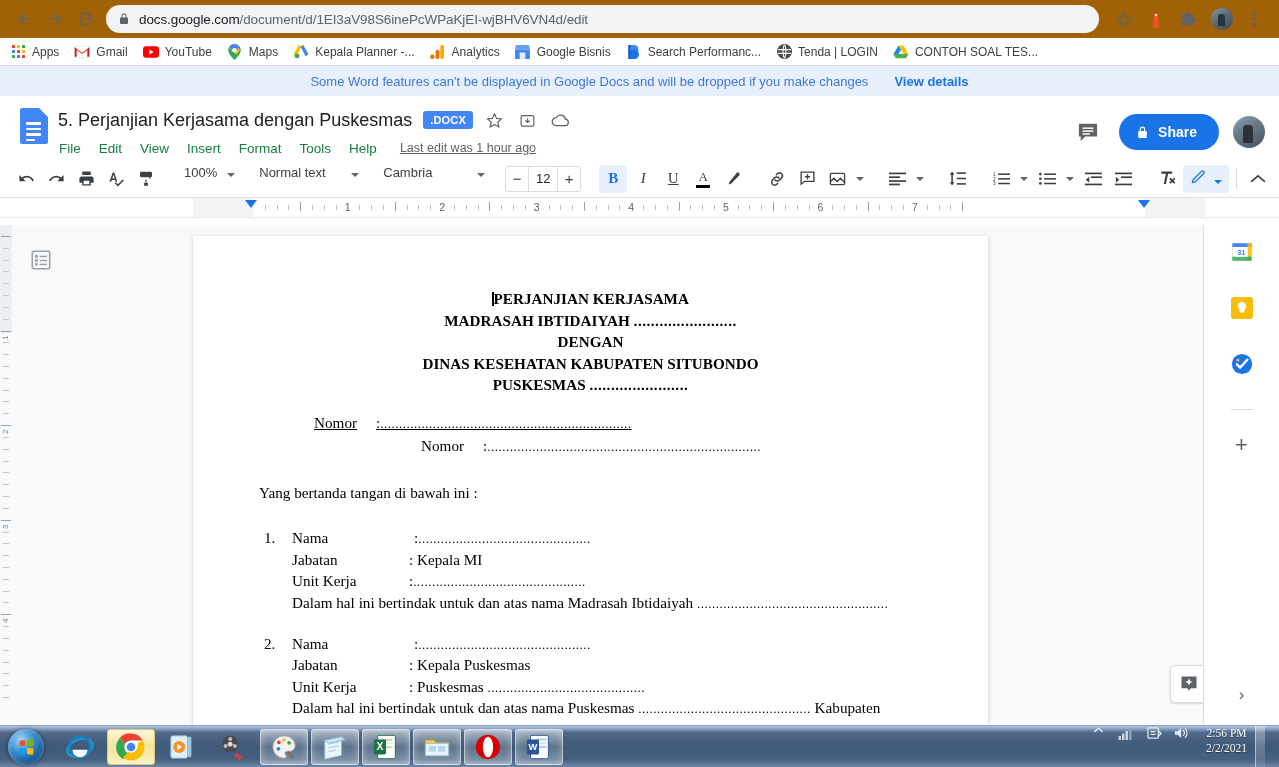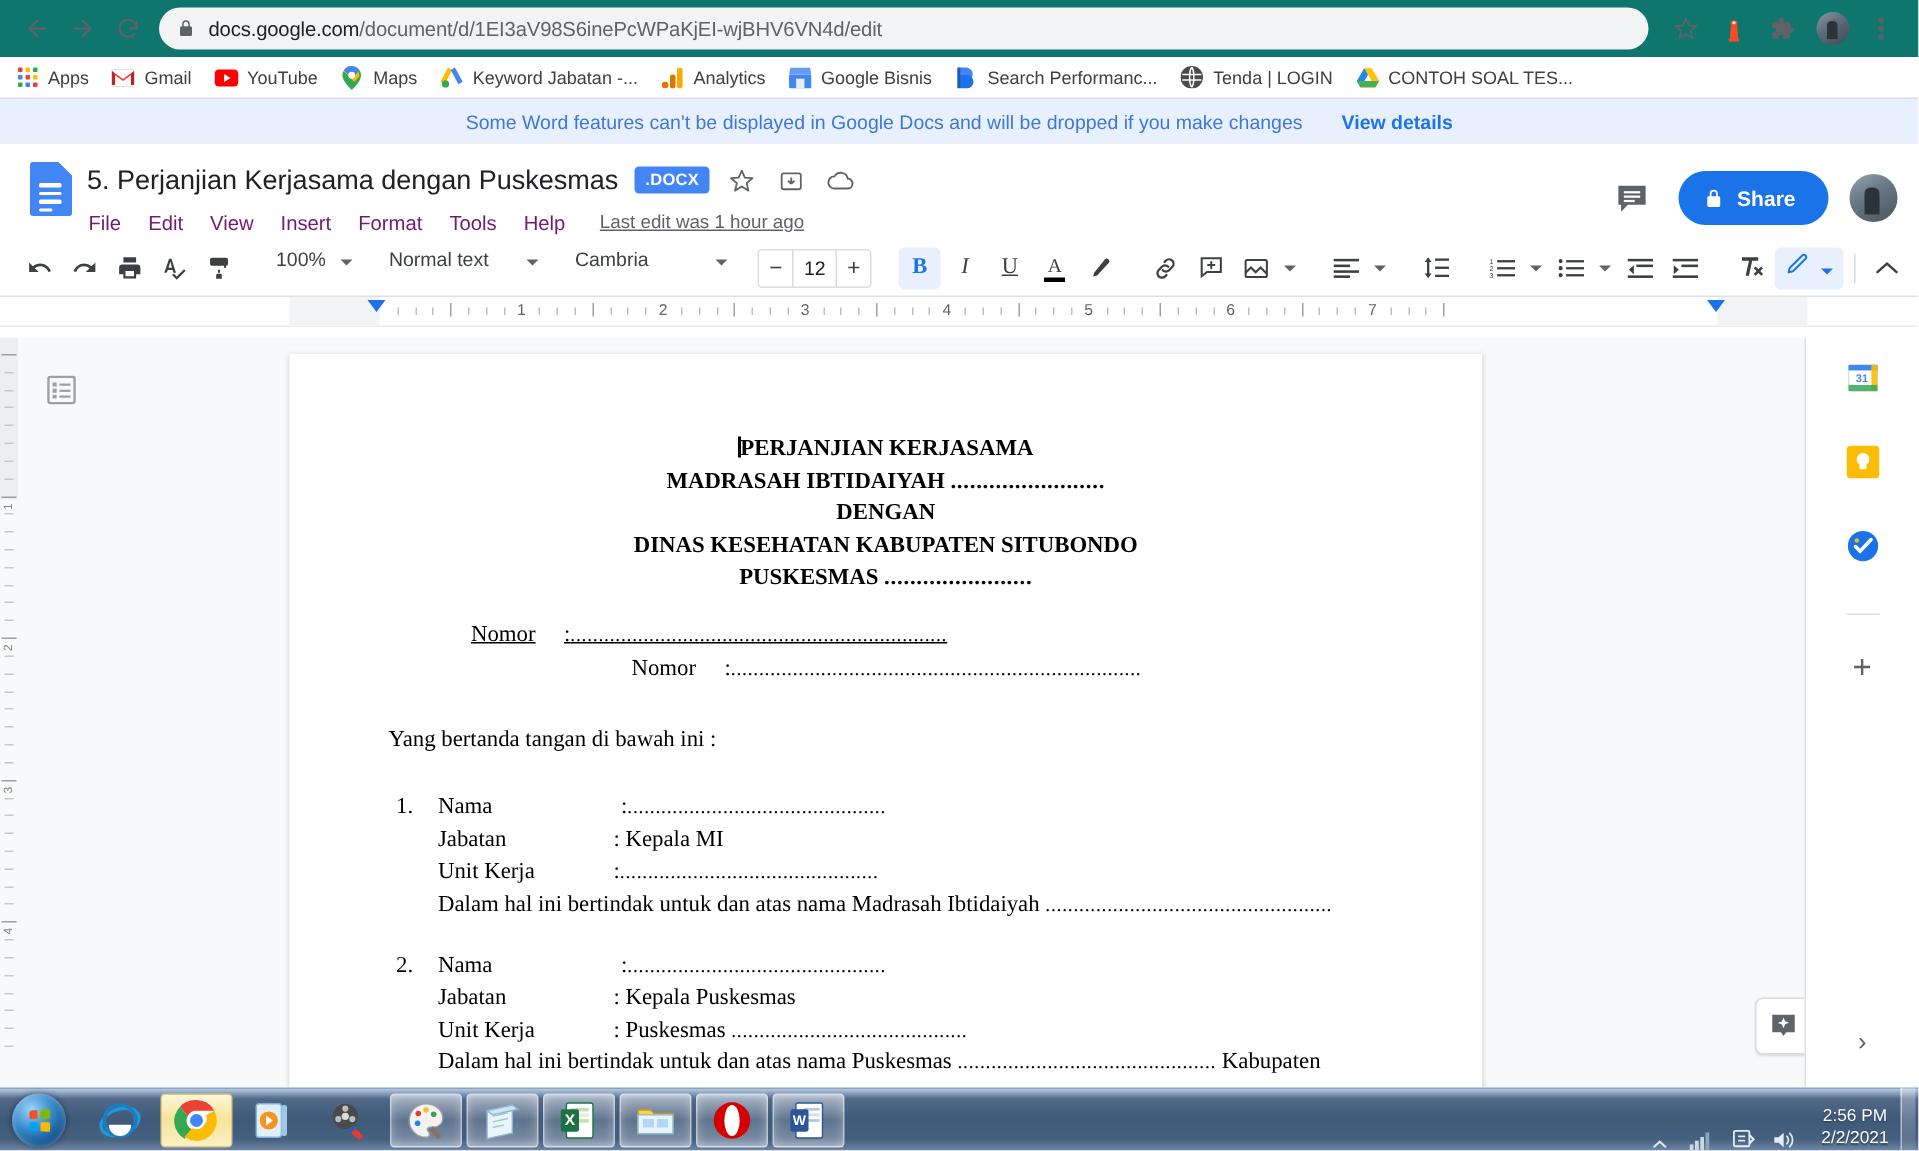--- a/index.html
+++ b/index.html
@@ -12,21 +12,21 @@
   body { position: relative; }
 
   
   .browser-chrome { background:#fff; }
 
   .url-bar-row {
     height: 38px;
     display: flex;
     align-items: center;
     padding: 0 10px;
-    background: #0f766e;
+    background: #a16207;
   }
   .nav-btn {
     width: 30px; height: 30px;
     display: flex; align-items: center; justify-content: center;
     color: #5f6368;
     font-size: 17px;
     border-radius: 50%;
     flex: 0 0 auto;
   }
   .nav-btn svg { display:block; }
@@ -139,21 +139,21 @@
     background: #4285f4; color: #fff; font-size: 11px; font-weight: bold;
     padding: 3px 7px; border-radius: 3px; margin-left: 11px; letter-spacing:0.2px;
   }
   .hdr-icon {
     width: 24px; height: 24px; margin-left: 9px;
     display: flex; align-items: center; justify-content: center;
     color: #5f6368;
   }
   .menu-row { display: flex; align-items: center; height: 24px; margin-top: 2px;}
   .menu-item {
-    font-size: 13.5px; color: #701a75; margin-right: 16px;
+    font-size: 13.5px; color: #15803d; margin-right: 16px;
     padding: 2px 1px; border-radius: 3px;
   }
   .last-edit {
     font-size: 12.5px; color: #5f6368; text-decoration: underline;
     margin-left: 6px;
   }
   .docs-header-right {
     display: flex; align-items: center; flex: 0 0 auto;
     padding-top: 8px;
   }
@@ -338,22 +338,22 @@
   .tb-item.open {
     background: linear-gradient(180deg, rgba(255,255,255,0.48) 0%, rgba(255,255,255,0.16) 50%, rgba(255,255,255,0.30) 100%);
     border: 1px solid rgba(255,255,255,0.55);
     box-shadow: inset 0 0 8px rgba(255,255,255,0.35);
   }
   .tb-item.active {
     background: linear-gradient(180deg, #fdf6d8 0%, #f6e49a 48%, #fbf0c4 100%);
     border: 1px solid #d9c87e;
   }
   .tray {
-    margin-left: auto; display: flex; align-items: flex-end;
-    padding-right: 2px; height: 100%;
+    margin-left: auto; display: flex; align-items: flex-start;
+    padding-right: 14px; height: 100%; font-family: Liberation Serif, serif;
   }
   .tray-ico { width: 22px; display:flex;align-items:center;justify-content:center; color:#e4ecf5; margin:0 3px;}
   .clock {
     color: #fff; font-size: 11.5px; text-align: center; line-height: 15px;
     margin: 0 8px 0 10px; text-shadow: 0 1px 1px rgba(0,0,0,0.4);
   }
   .show-desktop {
     width: 10px; height: 42px;
     background: linear-gradient(180deg,rgba(255,255,255,0.35),rgba(255,255,255,0.08));
     border-left: 1px solid rgba(255,255,255,0.5);
@@ -476,21 +476,21 @@
     </div>
 
     <div class="bm">
       <span class="bm-ico">
         <svg width="16" height="15" viewBox="0 0 18 16">
             <path d="M6.4 0.6L0.6 11.4l3.2 1.9L9.6 2.5z" fill="#fbbc04"></path>
             <path d="M11.6 0.6L17.4 11.4l-3.2 1.9L8.4 2.5z" fill="#4285f4"></path>
             <circle cx="4.5" cy="13" r="2.7" fill="#34a853"></circle>
           </svg>
       </span>
-      <span class="bm-label">Keyword Jabatan -...</span>
+      <span class="bm-label">Kepala Planner -...</span>
     </div>
 
     <div class="bm">
       <span class="bm-ico">
         <svg width="15" height="14" viewBox="0 0 16 15">
             <rect x="11" y="0" width="4" height="15" rx="2" fill="#f9ab00"></rect>
             <rect x="6" y="5" width="4" height="10" rx="2" fill="#e37400"></rect>
             <circle cx="2.5" cy="12.5" r="2.4" fill="#e37400"></circle>
           </svg>
       </span>

